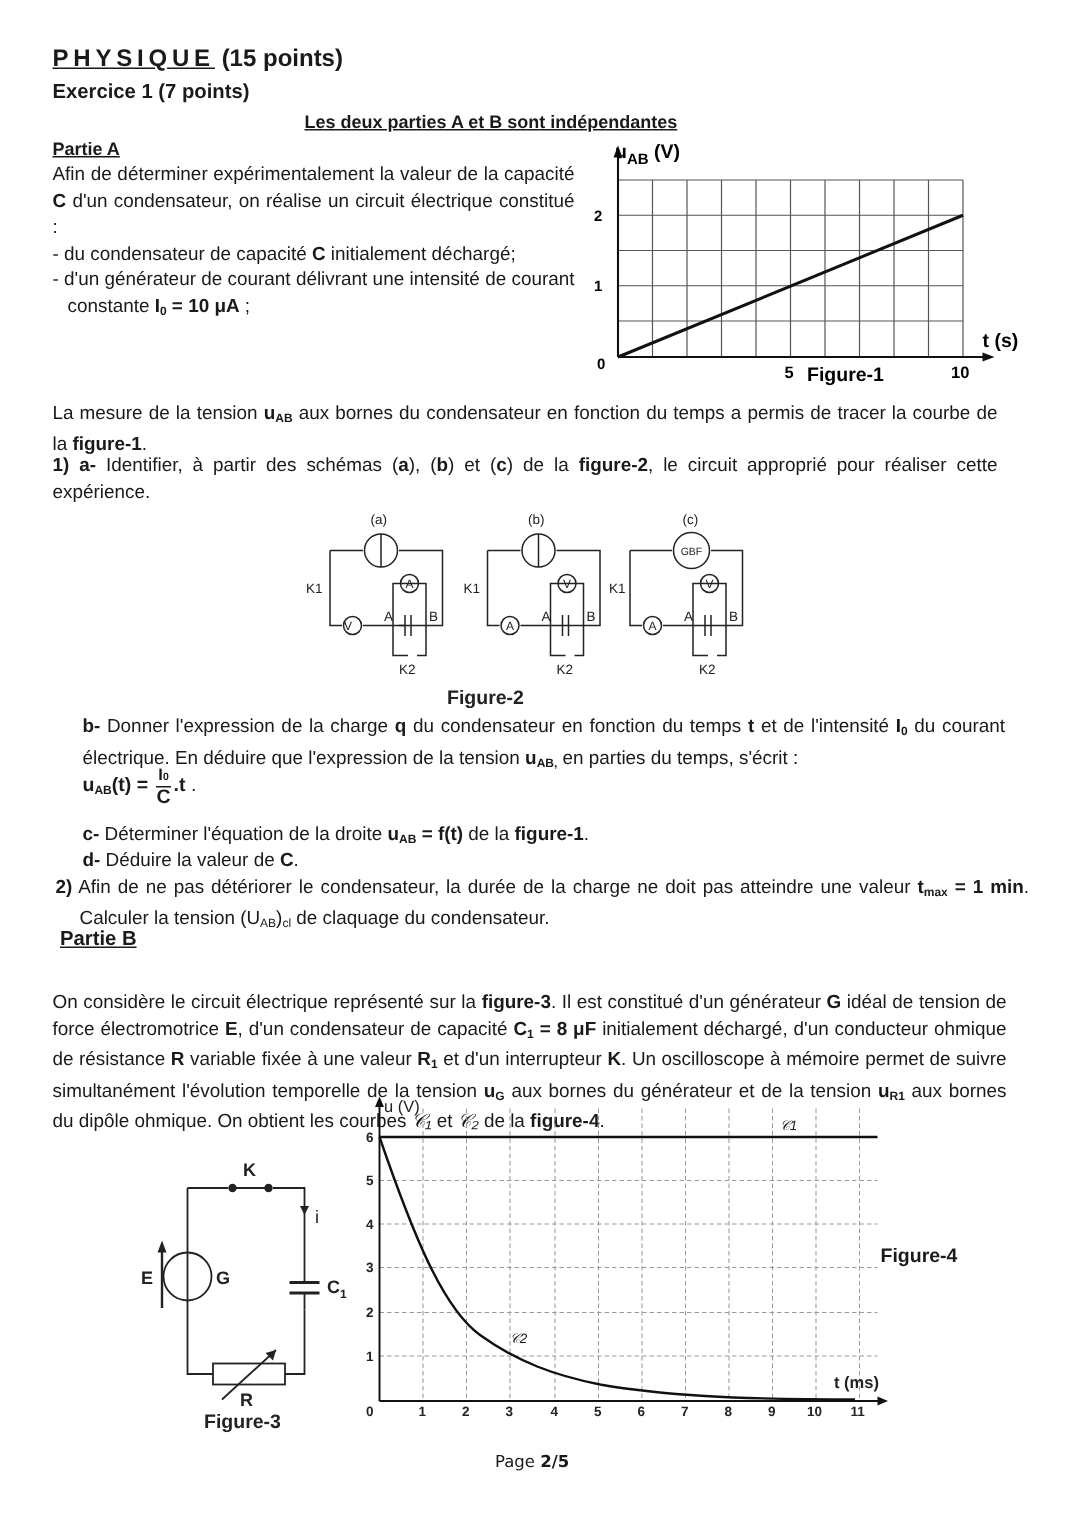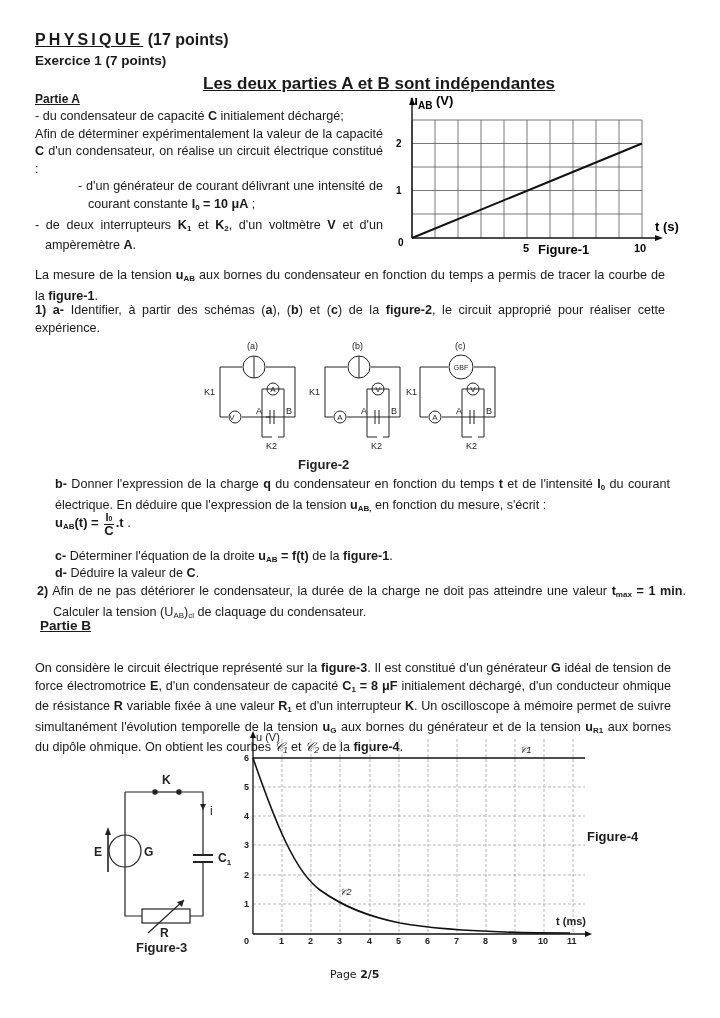--- a/index.html
+++ b/index.html
@@ -2,48 +2,47 @@
 <html><head>
 <meta charset="utf-8">
 <style>
   html, body { margin: 0; padding: 0; background: #ffffff; }
   body { width: 720px; height: 1018px; position: relative; overflow: hidden;
          font-family: "Liberation Sans", sans-serif; color: #1a1a1a; font-size: 12.6px; }
   .abs { position: absolute; }
   .title { left: 35px; top: 31px; font-size: 16px; font-weight: bold; }
   .title .phys { letter-spacing: 3.2px; text-decoration: underline; }
   .ex1 { left: 35px; top: 53px; font-size: 13.5px; font-weight: bold; }
-  .indep { left: 203px; top: 74px; font-size: 17px; font-weight: bold; text-decoration: underline; }
+  .indep { left: 203px; top: 74px; font-size: 12px; font-weight: bold; text-decoration: underline; }
   .partA { left: 35px; top: 92px; font-size: 12px; font-weight: bold; text-decoration: underline; }
   .para { line-height: 17.6px; text-align: justify; }
   .intro { left: 35px; top: 108px; width: 348px; }
   .full { left: 35px; width: 630px; }
   .sub { font-size: 8px; vertical-align: -2px; }
   .frac { display: inline-block; vertical-align: middle; text-align: center; font-weight: bold; line-height: 11px; margin: 0 2px; }
   .frac .num { display: block; border-bottom: 1px solid #1a1a1a; font-size: 11px; padding: 0 1px; }
   .frac .den { display: block; font-size: 13px; }
   svg text { font-family: "Liberation Sans", sans-serif; }
   .footer { left: 330px; top: 968px; font-size: 11px; font-family: "DejaVu Sans", sans-serif; }
 </style>
 </head>
 <body>
 
 <div class="abs title">
   <span class="phys">PHYSIQUE</span>
-  <span>(17 points)</span>
+  <span>(15 points)</span>
 </div>
 <div class="abs ex1">Exercice 1  (7 points)</div>
 <div class="abs indep">Les deux parties A et B sont indépendantes</div>
 <div class="abs partA">Partie A</div>
 
 <div class="abs para intro">
+  <div><span>Afin de déterminer expérimentalement la valeur de la capacité </span><b>C</b><span> d'un condensateur, on réalise un circuit électrique constitué :</span></div>
   <div><span>- du condensateur de capacité </span><b>C</b><span> initialement déchargé;</span></div>
-  <div><span>Afin de déterminer expérimentalement la valeur de la capacité </span><b>C</b><span> d'un condensateur, on réalise un circuit électrique constitué :</span></div>
-  <div style="text-indent:-10px;padding-left:10px;margin-left:43px;"><span>- d'un générateur de courant délivrant une  intensité de courant constante </span><b><span>I</span><span class="sub">0</span><span> = 10 μA</span></b><span> ;</span></div>
-  <div style="text-indent:-10px;padding-left:10px;"><span>- de deux interrupteurs </span><b><span>K</span><span class="sub">1</span></b><span> et </span><b><span>K</span><span class="sub">2</span></b><span>, d'un voltmètre </span><b>V</b><span> et d'un ampèremètre </span><b>A</b><span>.</span></div>
+  <div style="text-indent:-10px;padding-left:10px;"><span>- d'un générateur de courant délivrant une  intensité de courant constante </span><b><span>I</span><span class="sub">0</span><span> = 10 μA</span></b><span> ;</span></div>
 </div>
 
 <svg class="abs" style="left:380px;top:92px;" width="310" height="170" viewBox="0 0 310 170">
   <g stroke="#555" stroke-width="0.8">
     <line x1="32" y1="28" x2="32" y2="146"></line>
       <line x1="55" y1="28" x2="55" y2="146"></line>
       <line x1="78" y1="28" x2="78" y2="146"></line>
     <line x1="101" y1="28" x2="101" y2="146"></line>
       <line x1="124" y1="28" x2="124" y2="146"></line>
       <line x1="147" y1="28" x2="147" y2="146"></line>
@@ -134,21 +133,21 @@
       <text x="86" y="77">B</text>
     <text x="161" y="77">A</text>
       <text x="191" y="77">B</text>
     <text x="256" y="77">A</text>
       <text x="286" y="77">B</text>
     <text x="98" y="132" font-size="13" font-weight="bold">Figure-2</text>
   </g>
 </svg>
 
 <div class="abs para" style="left:55px;top:476px;width:615px;">
-  <b>b-</b><span> Donner l'expression de la charge </span><b>q</b><span> du condensateur en fonction du temps </span><b>t</b><span> et de l'intensité </span><b><span>I</span><span class="sub">0</span></b><span> du courant électrique. En déduire que l'expression de la tension </span><b><span>u</span><span class="sub">AB,</span></b><span> en fonction du mesure, s'écrit :</span>
+  <b>b-</b><span> Donner l'expression de la charge </span><b>q</b><span> du condensateur en fonction du temps </span><b>t</b><span> et de l'intensité </span><b><span>I</span><span class="sub">0</span></b><span> du courant électrique. En déduire que l'expression de la tension </span><b><span>u</span><span class="sub">AB,</span></b><span> en parties du temps, s'écrit :</span>
 </div>
 <div class="abs" style="left:55px;top:512px;font-weight:bold;font-size:13px;">
   <span>u</span><span class="sub">AB</span><span>(t) =</span>
   <span class="frac"><span class="num"><span>I</span><span style="font-size:7px">0</span></span><span class="den">C</span></span><span>.t</span><span style="font-weight:normal"> .</span>
 </div>
 
 <div class="abs para" style="left:55px;top:548px;width:615px;">
   <b>c-</b><span> Déterminer l'équation de la droite </span><b><span>u</span><span class="sub">AB</span><span> = f(t)</span></b><span> de la </span><b>figure-1</b><span>.</span>
 </div>
 <div class="abs para" style="left:55px;top:565px;width:615px;">

